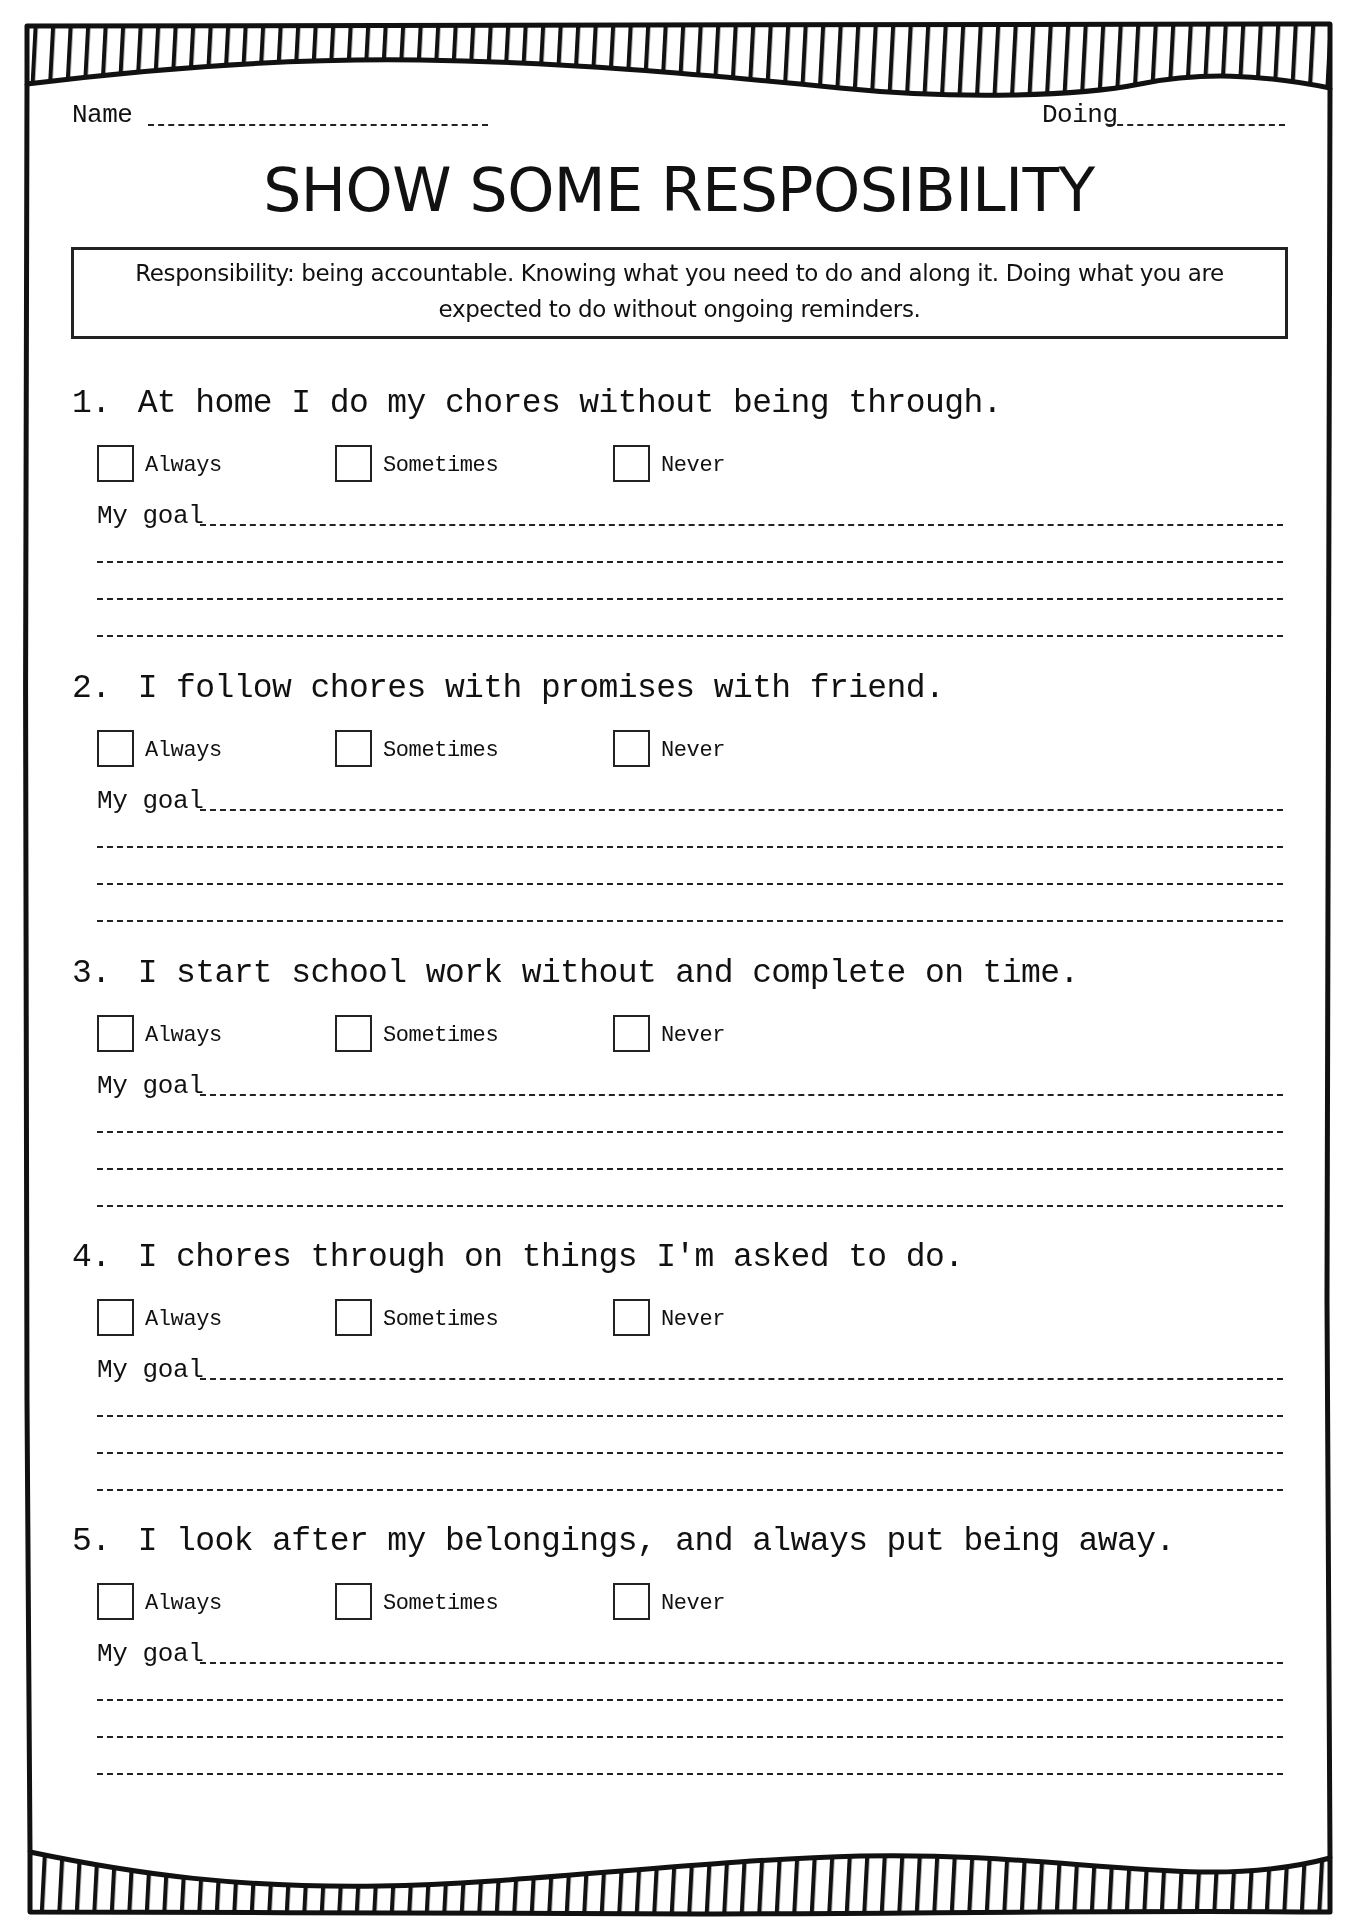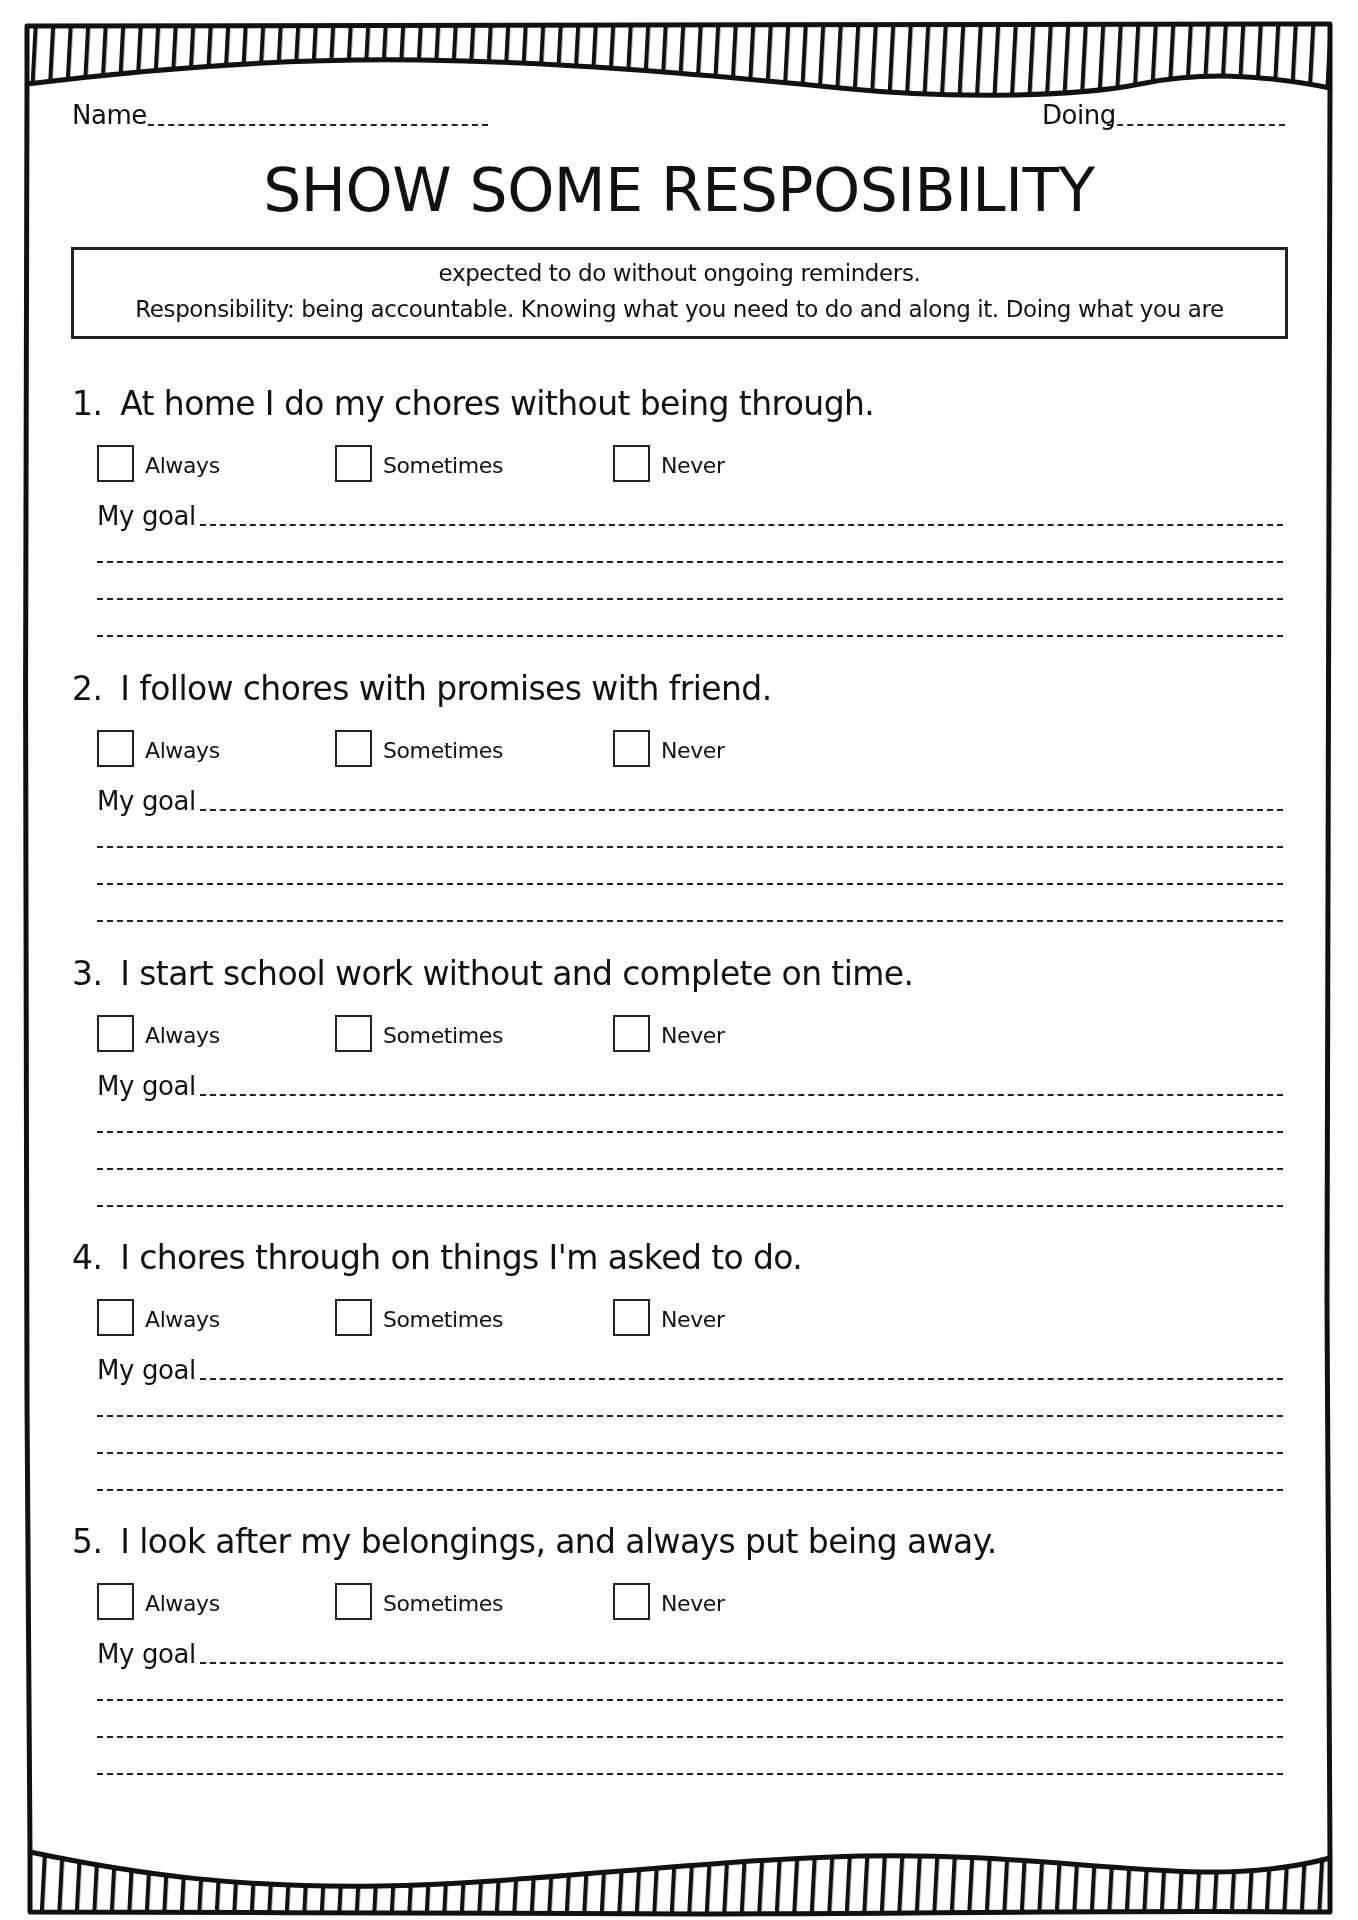--- a/index.html
+++ b/index.html
@@ -1,19 +1,19 @@
 <!DOCTYPE html>
 <html><head>
   <meta charset="utf-8">
   <style>
     html, body { margin: 0; padding: 0; background: #ffffff; }
     body { width: 1358px; height: 1920px; position: relative; overflow: hidden;
            font-family: "DejaVu Sans", sans-serif; color: #111111; }
     .frame { position: absolute; left: 0; top: 0; width: 1358px; height: 1920px; }
-    .abs { position: absolute; white-space: nowrap; }
+    .abs { position: absolute; white-space: nowrap; font-family: Liberation Mono, monospace; }
     .hdr-label { font-size: 26px; line-height: 1; letter-spacing: -0.5px; }
     .dash-line { position: absolute; height: 0; border-top: 2px dashed #222; }
     .title { position: absolute; left: 0; width: 1358px; text-align: center; top: 160px;
              font-size: 60px; line-height: 1; letter-spacing: -0.5px; font-weight: normal; }
     .def-box { position: absolute; left: 71px; top: 247px; width: 1211px; height: 86px;
                border: 3px solid #222; box-sizing: content-box; text-align: center; }
     .def-line { font-size: 23px; line-height: 36px; letter-spacing: -0.4px; }
     .def-line:first-child { margin-top: 5px; }
     .q-text { font-size: 33px; line-height: 1; letter-spacing: -0.6px; }
     .checkbox { position: absolute; width: 33px; height: 33px; border: 2.5px solid #222;
@@ -53,22 +53,22 @@
 
 <div class="abs hdr-label" style="left:72px; top:102px;">Name</div>
 <div class="dash-line" style="left:148px; top:124px; width:340px;"></div>
 
 <div class="abs hdr-label" style="left:1042px; top:102px;">Doing</div>
 <div class="dash-line" style="left:1107px; top:124px; width:178px;"></div>
 
 <h1 class="title" style="margin:0;">SHOW SOME RESPOSIBILITY</h1>
 
 <div class="def-box">
+  <div class="def-line">Responsibility: being accountable. Knowing what you need to do and along it. Doing what you are</div>
   <div class="def-line">expected to do without ongoing reminders.</div>
-  <div class="def-line">Responsibility: being accountable. Knowing what you need to do and along it. Doing what you are</div>
 </div>
 
 <div id="questions">
     <div class="question">
     <div class="abs q-text" style="left: 72px; top: 387px;">
       <span class="qn" style="margin-right: 8px;">1.</span>
       <span class="ql">At home I do my chores without being through.</span>
     </div>
     <div class="checkbox cb0" style="left: 97px; top: 445px;"></div>
     <div class="abs opt-label ol0" style="left: 145px; top: 455px;">Always</div>

